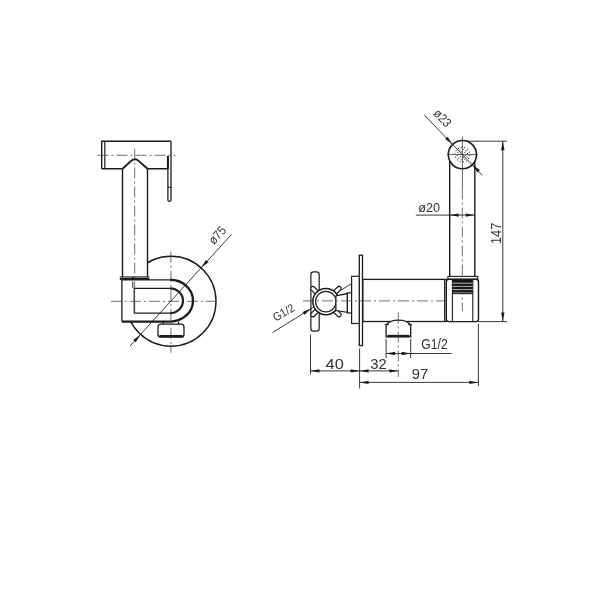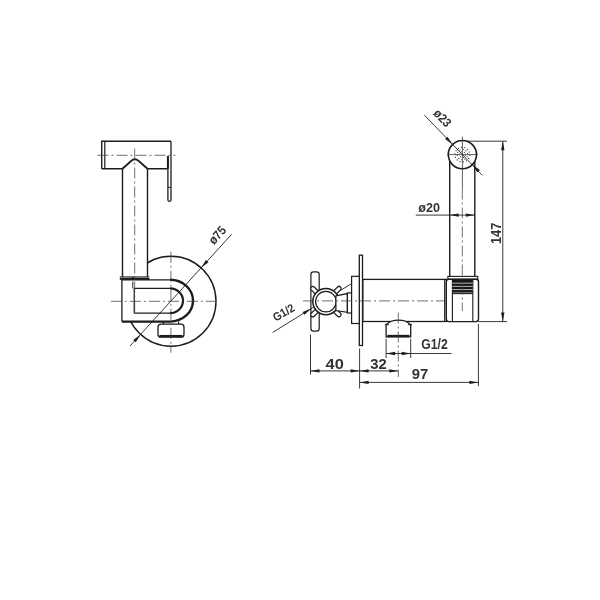--- a/index.html
+++ b/index.html
@@ -1,16 +1,16 @@
 <!DOCTYPE html>
 <html><head>
 <meta charset="utf-8">
 <style>
   html,body{margin:0;padding:0;background:#fff;}
-  .page{width:507px;height:600px;position:relative;background:#fff;overflow:hidden;font-weight:bold;}
+  .page{width:507px;height:600px;position:relative;background:#fff;overflow:hidden;}
   text{font-family:"Liberation Sans",sans-serif;fill:#333;}
 </style>
 </head>
 <body>
 <div class="page">
 <svg width="600" height="600" viewBox="0 0 600 600" xmlns="http://www.w3.org/2000/svg">
 <rect x="0" y="0" width="600" height="600" fill="#ffffff"></rect>
 
 <g>
 <circle cx="171" cy="301.3" r="45" fill="none" stroke="#1c1c1c" stroke-width="1.4"></circle>

